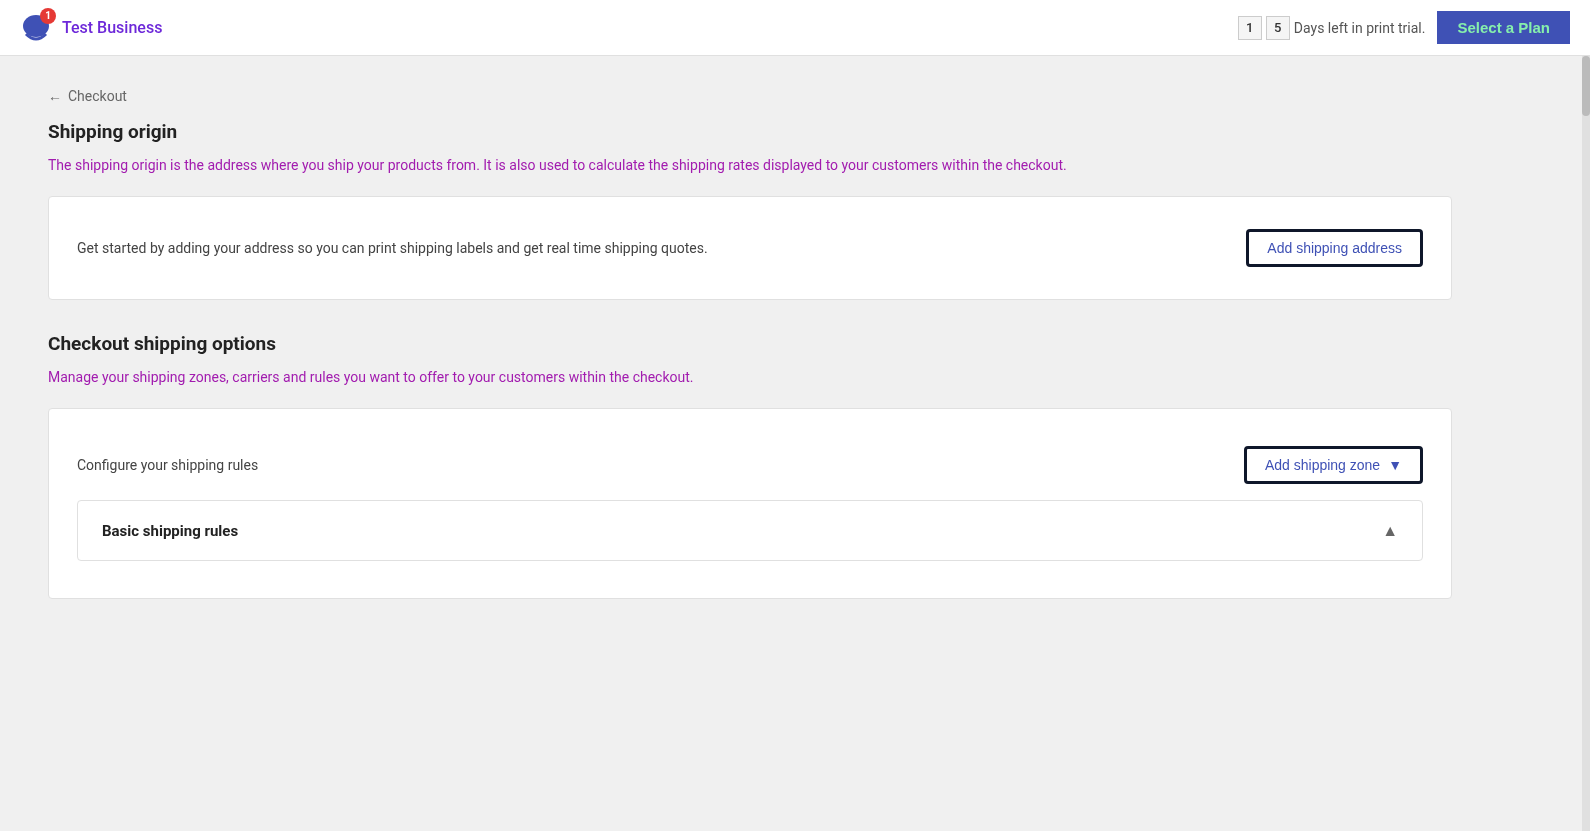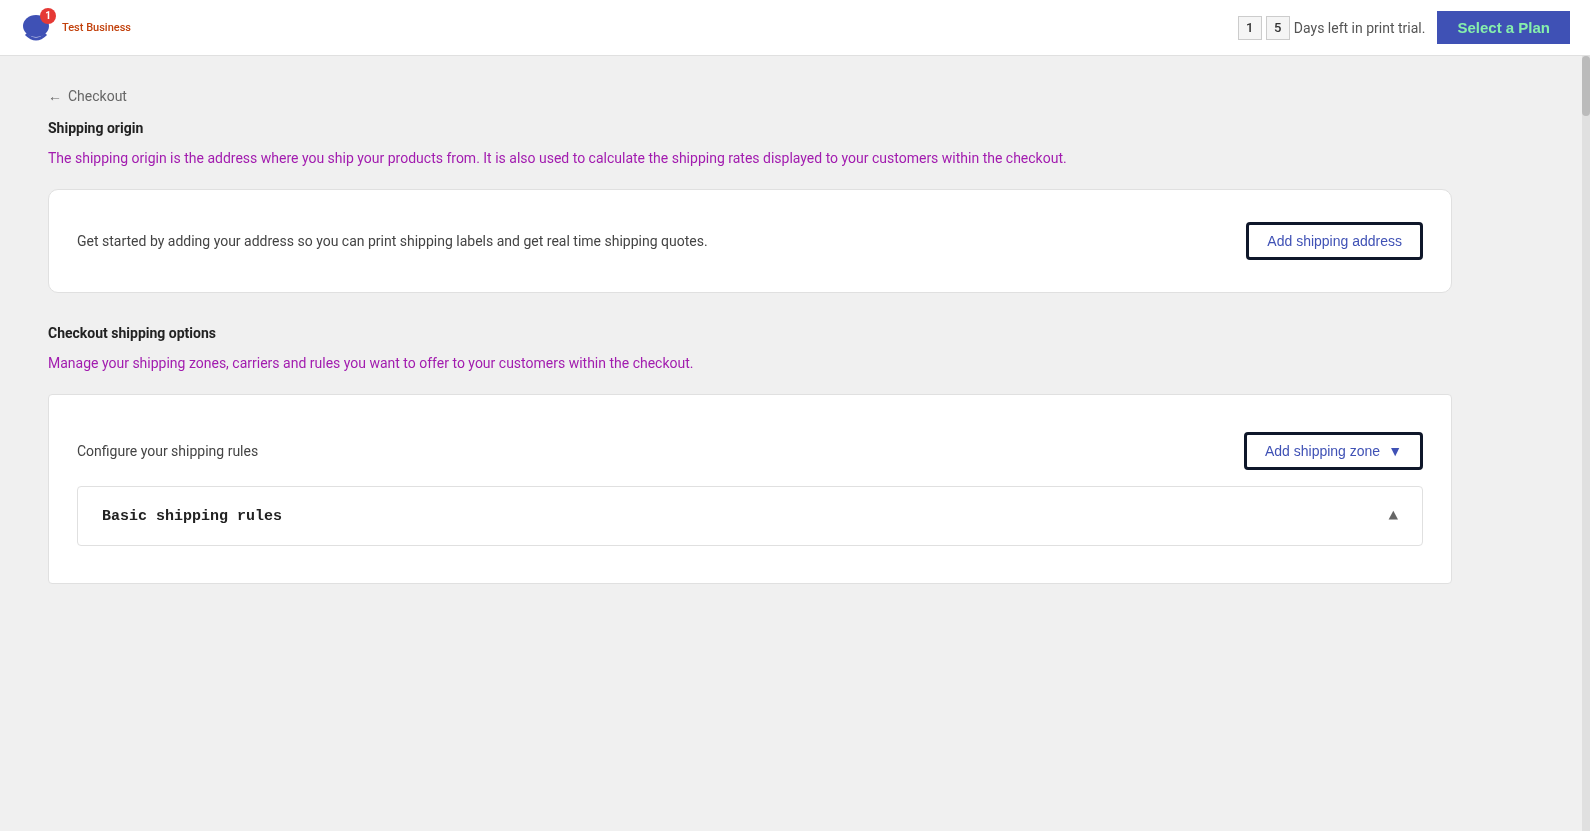--- a/index.html
+++ b/index.html
@@ -46,23 +46,23 @@
       border-radius: 50%;
       width: 16px;
       height: 16px;
       font-size: 10px;
       display: flex;
       align-items: center;
       justify-content: center;
       font-weight: bold;
     }
     .business-name {
-      font-size: 11px;
+      font-size: 16px;
       font-weight: 500;
-      color: #c2410c;
+      color: #6d28d9;
     }
     .topnav-right {
       margin-left: auto;
       display: flex;
       align-items: center;
       gap: 12px;
     }
     .trial-info {
       display: flex;
       align-items: center;
@@ -144,37 +144,37 @@
     }
     .header-link {
       color: #3f51b5;
       font-size: 14px;
       cursor: pointer;
       text-decoration: none;
     }
 
     
     .section-title {
-      font-size: 14px;
+      font-size: 19px;
       font-weight: 700;
       color: #222;
       margin-bottom: 12px;
     }
     .section-description {
       font-size: 14px;
       color: #a21caf;
       margin-bottom: 20px;
       line-height: 1.5;
     }
 
     
     .card {
       background: #fff;
       border: 1px solid #e0e0e0;
-      border-radius: 10px;
+      border-radius: 4px;
       padding: 32px 28px;
       margin-bottom: 32px;
     }
 
     .card-row {
       display: flex;
       align-items: center;
       justify-content: space-between;
     }
     .card-text {
@@ -227,21 +227,20 @@
     .basic-rules-card {
       border: 1px solid #e0e0e0;
       border-radius: 4px;
       background: #fff;
       padding: 20px 24px;
     }
     .basic-rules-header {
       display: flex;
       align-items: center;
       justify-content: space-between;
-      font-family: Liberation Mono, monospace;
     }
     .basic-rules-title {
       font-size: 15px;
       font-weight: 700;
       color: #222;
     }
     .chevron-icon {
       color: #666;
       font-size: 16px;
     }

